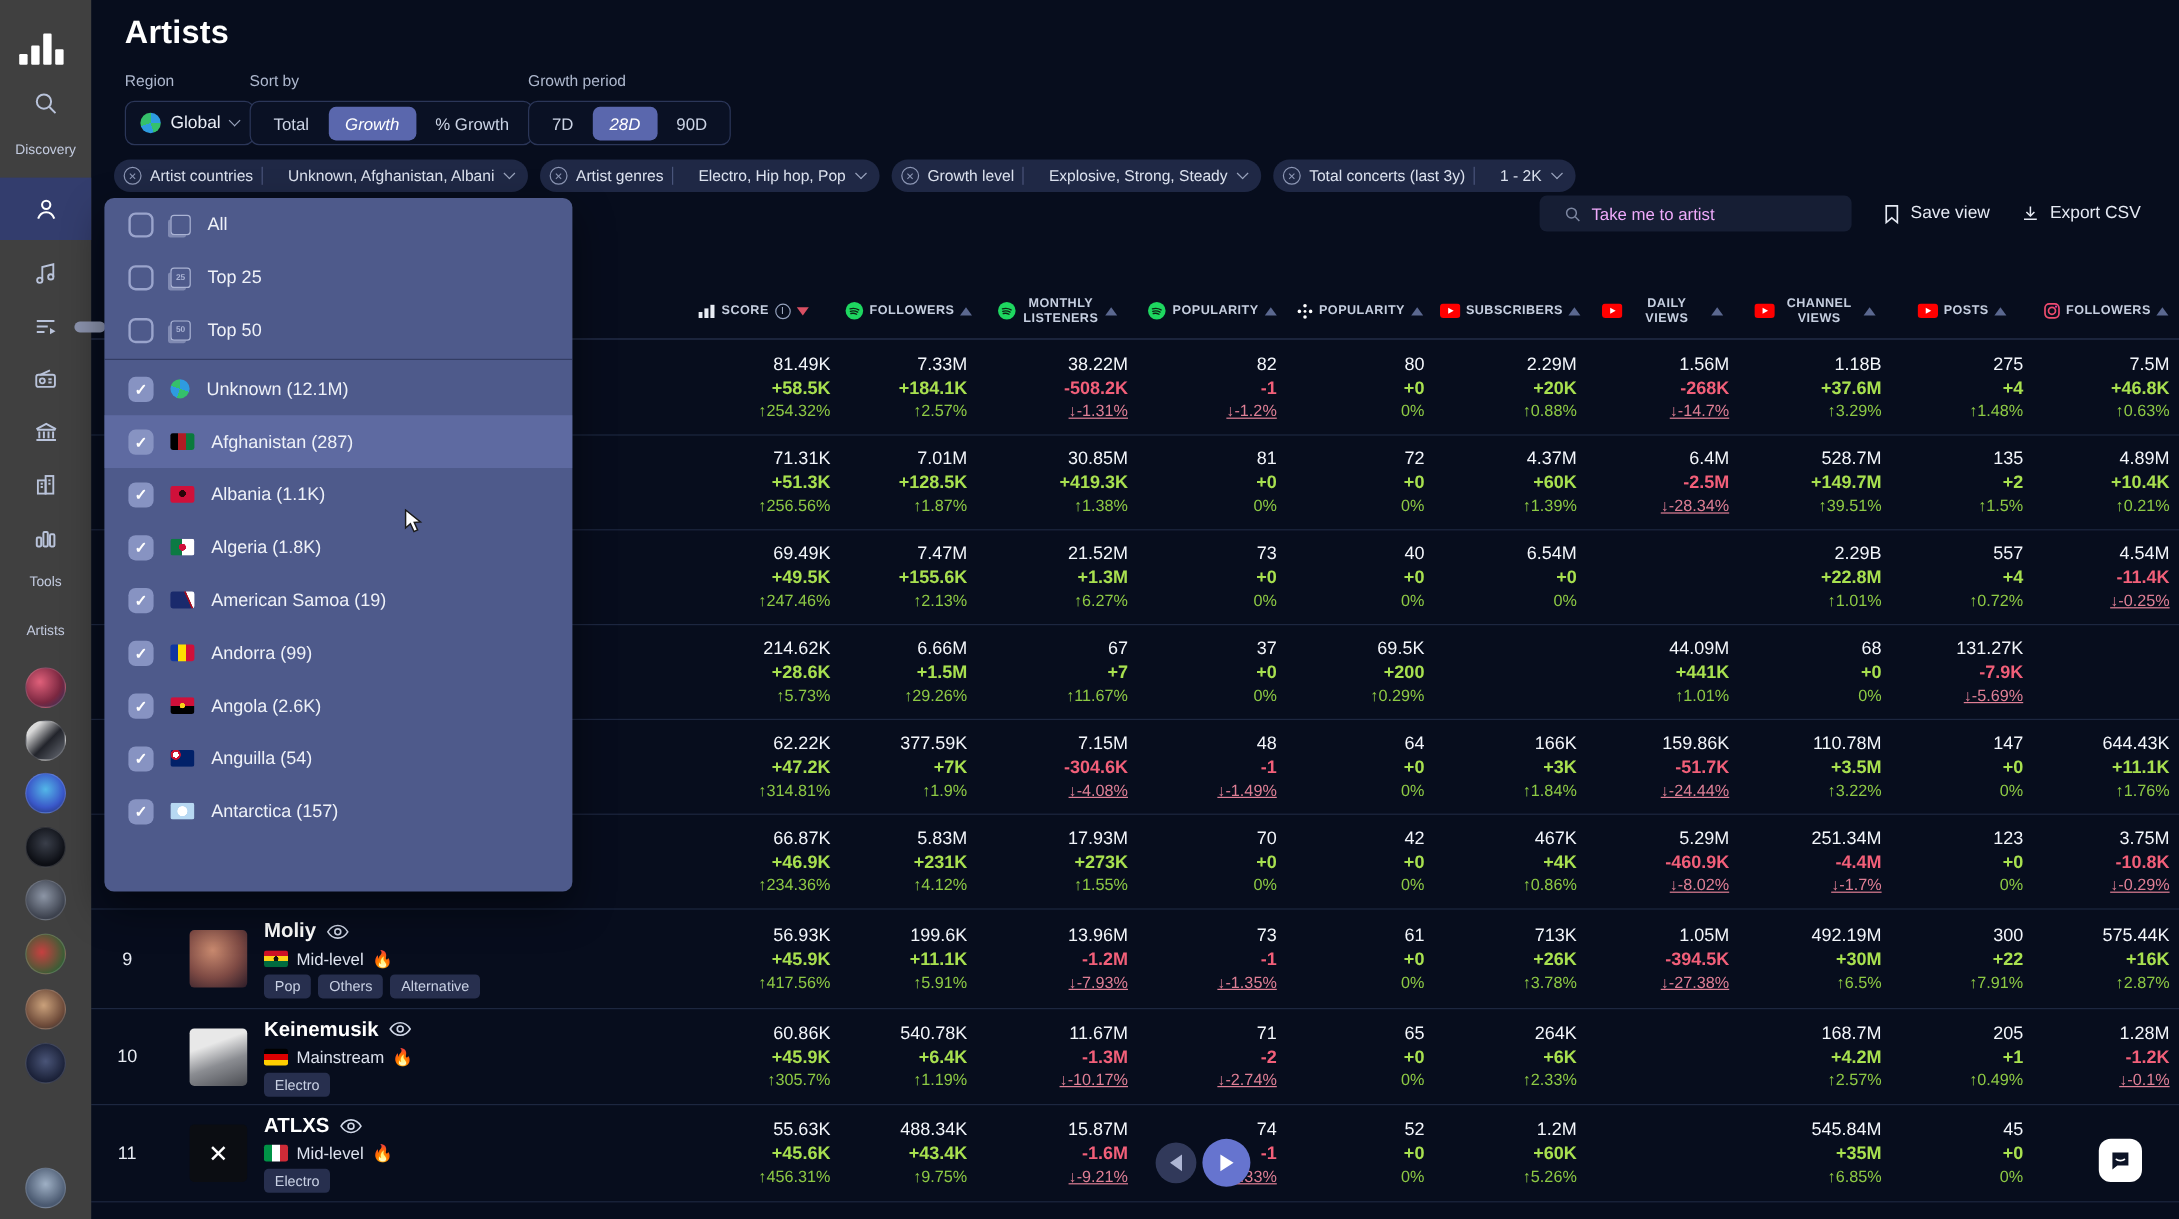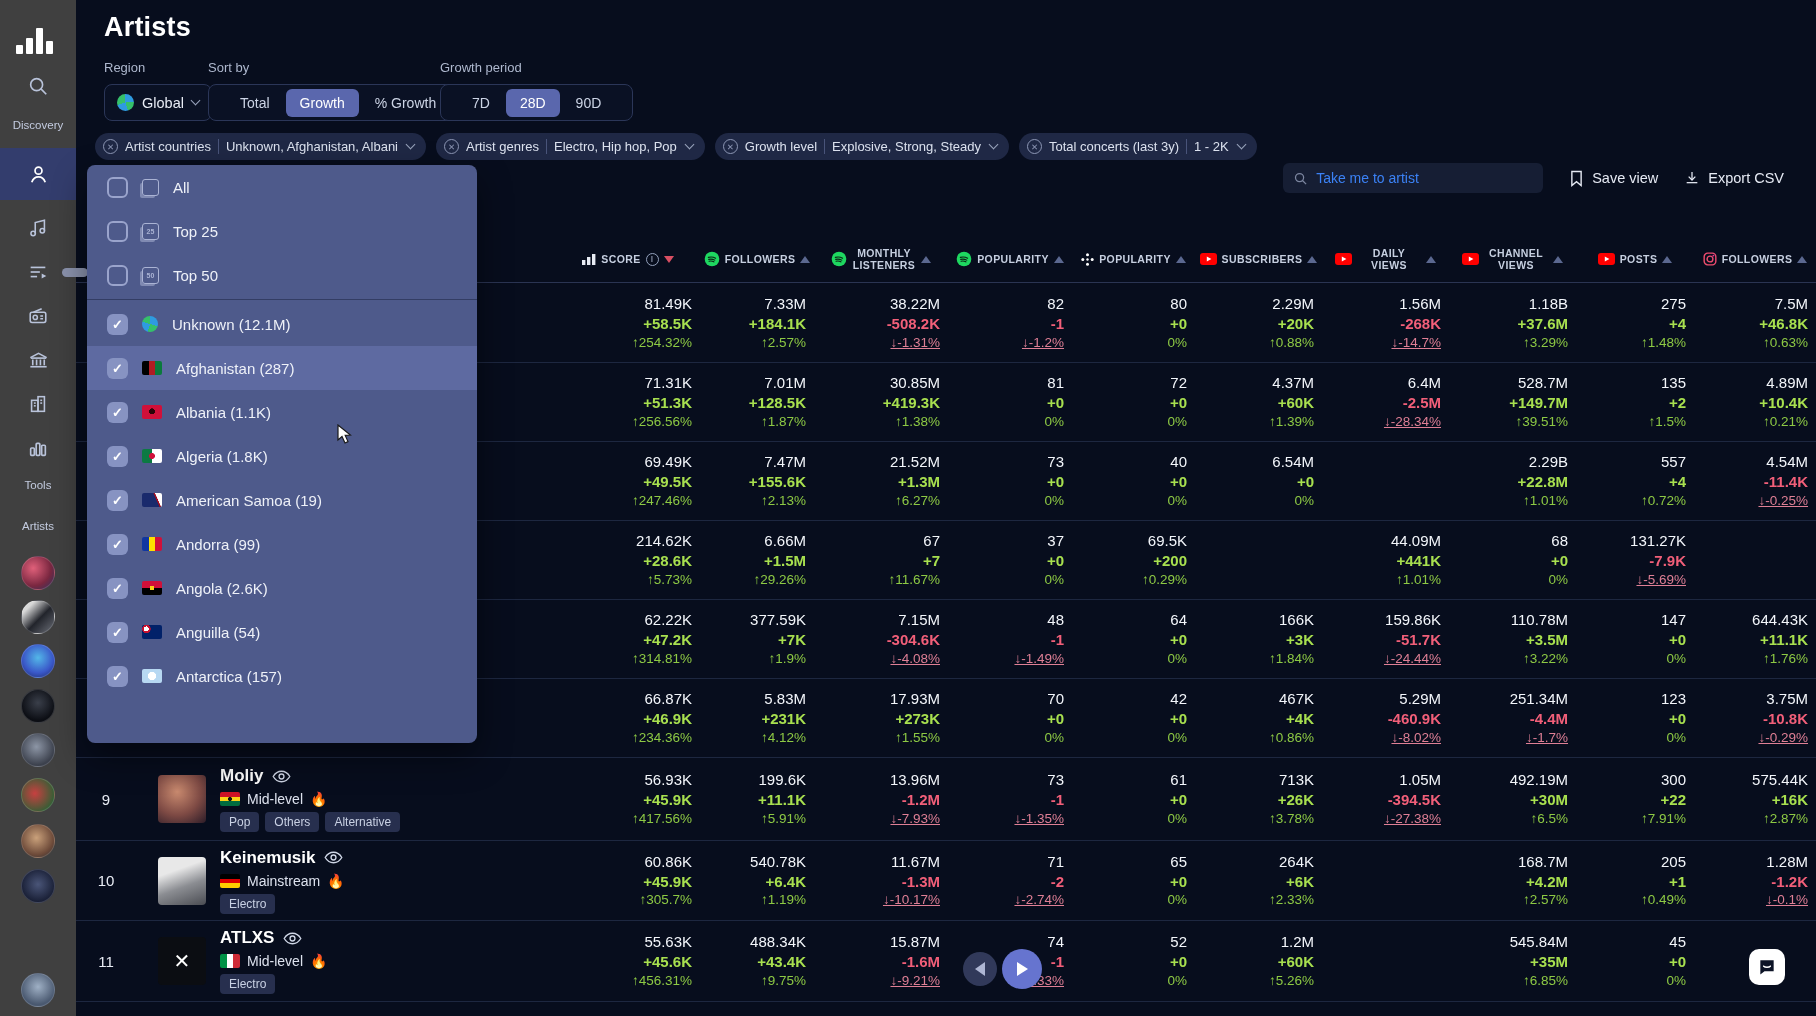--- a/index.html
+++ b/index.html
@@ -26,32 +26,32 @@
   .av9{background:radial-gradient(circle at 50% 40%, #9fb0c5, #4a5970 70%);}
 
   
   .main { position:absolute; left:76px; top:0; width:1740px; height:1016px; }
   .page-title { position:absolute; left:28px; top:12px; font-size:27px; font-weight:800; color:#fff; letter-spacing:.2px; }
   .flt-label { position:absolute; top:60px; font-size:13px; color:#aeb8ce; }
   .ctrl { position:absolute; top:84px; height:37px; border:1px solid #2b3658; border-radius:8px; background:#0a1124; display:flex; align-items:center; }
   .region-ctrl { left:28px; padding:0 12px; gap:8px; font-size:14.5px; color:#e9edf6; }
   .globe { width:17px; height:17px; border-radius:50%; background:conic-gradient(#2e9be0 0 25%, #35c06b 25% 45%, #2e9be0 45% 70%, #35c06b 70% 100%); }
   .caret { width:7px; height:7px; border-right:1.6px solid #9aa4bd; border-bottom:1.6px solid #9aa4bd; transform:rotate(45deg); margin-top:-4px; }
-  .seg-group { padding:17px; gap:2px; }
+  .seg-group { padding:5px; gap:2px; }
   .seg { padding:6px 14px; font-size:14px; color:#ccd4e5; border-radius:6px; cursor:pointer; }
-  .seg.sel { background:#5a67ad; color:#fff; }
+  .seg.sel { background:#5a67ad; color:#fff;font-style:italic; }
   .chips-row { position:absolute; left:19px; top:133px; display:flex; gap:10px; }
   .chip { display:flex; align-items:center; height:27px; background:#1f2845; border-radius:14px; padding:0 12px 0 8px; gap:7px; font-size:13px; color:#dbe1ee; white-space:nowrap; }
   .xcirc { width:15px; height:15px; border:1px solid #8d97b5; border-radius:50%; color:#8d97b5; font-size:8.5px; display:flex; align-items:center; justify-content:center; }
-  .chip .val { border-left:1px solid #49547a; padding-left:7px; }
+  .chip .val { border-left:1px solid #49547a; padding-left:21px; }
   .chip .caret { margin-left:2px; }
 
   
   .toolbar { position:absolute; right:32px; top:163px; display:flex; align-items:center; gap:26px; }
-  .tsearch { display:flex; align-items:center; gap:8px; width:260px; height:30px; background:#161e34; border-radius:6px; padding:0 10px; color:#3b82f6; font-size:14px; }
+  .tsearch { display:flex; align-items:center; gap:8px; width:260px; height:30px; background:#161e34; border-radius:6px; padding:0 20px; color:#f0abfc; font-size:14px; }
   .tbtn { display:flex; align-items:center; gap:8px; font-size:14.5px; color:#e6eaf4; cursor:pointer; white-space:nowrap; }
 
   
   .grid { display:grid; grid-template-columns:60px 420px 144px 114px 134px 124px 123px 127px 127px 127px 118px 122px; }
   .thead { position:absolute; left:0; top:236px; width:1740px; height:47px; border-bottom:1px solid #2a3452; }
   .th { display:flex; align-items:center; justify-content:center; gap:5px; font-size:10.5px; font-weight:700; letter-spacing:.4px; color:#c6cfe0; text-transform:uppercase; }
   .th .lbl2 { display:inline-block; max-width:64px; text-align:center; line-height:1.15; }
   .tri-up { width:0; height:0; border-left:5px solid transparent; border-right:5px solid transparent; border-bottom:7px solid #5b6890; }
   .tri-dn { width:0; height:0; border-left:5px solid transparent; border-right:5px solid transparent; border-top:7px solid #d94f63; }
   .info-i { width:13px; height:13px; border:1px solid #93a0bb; border-radius:50%; font-size:8.5px; color:#aeb8cf; display:inline-flex; align-items:center; justify-content:center; font-weight:400; }

